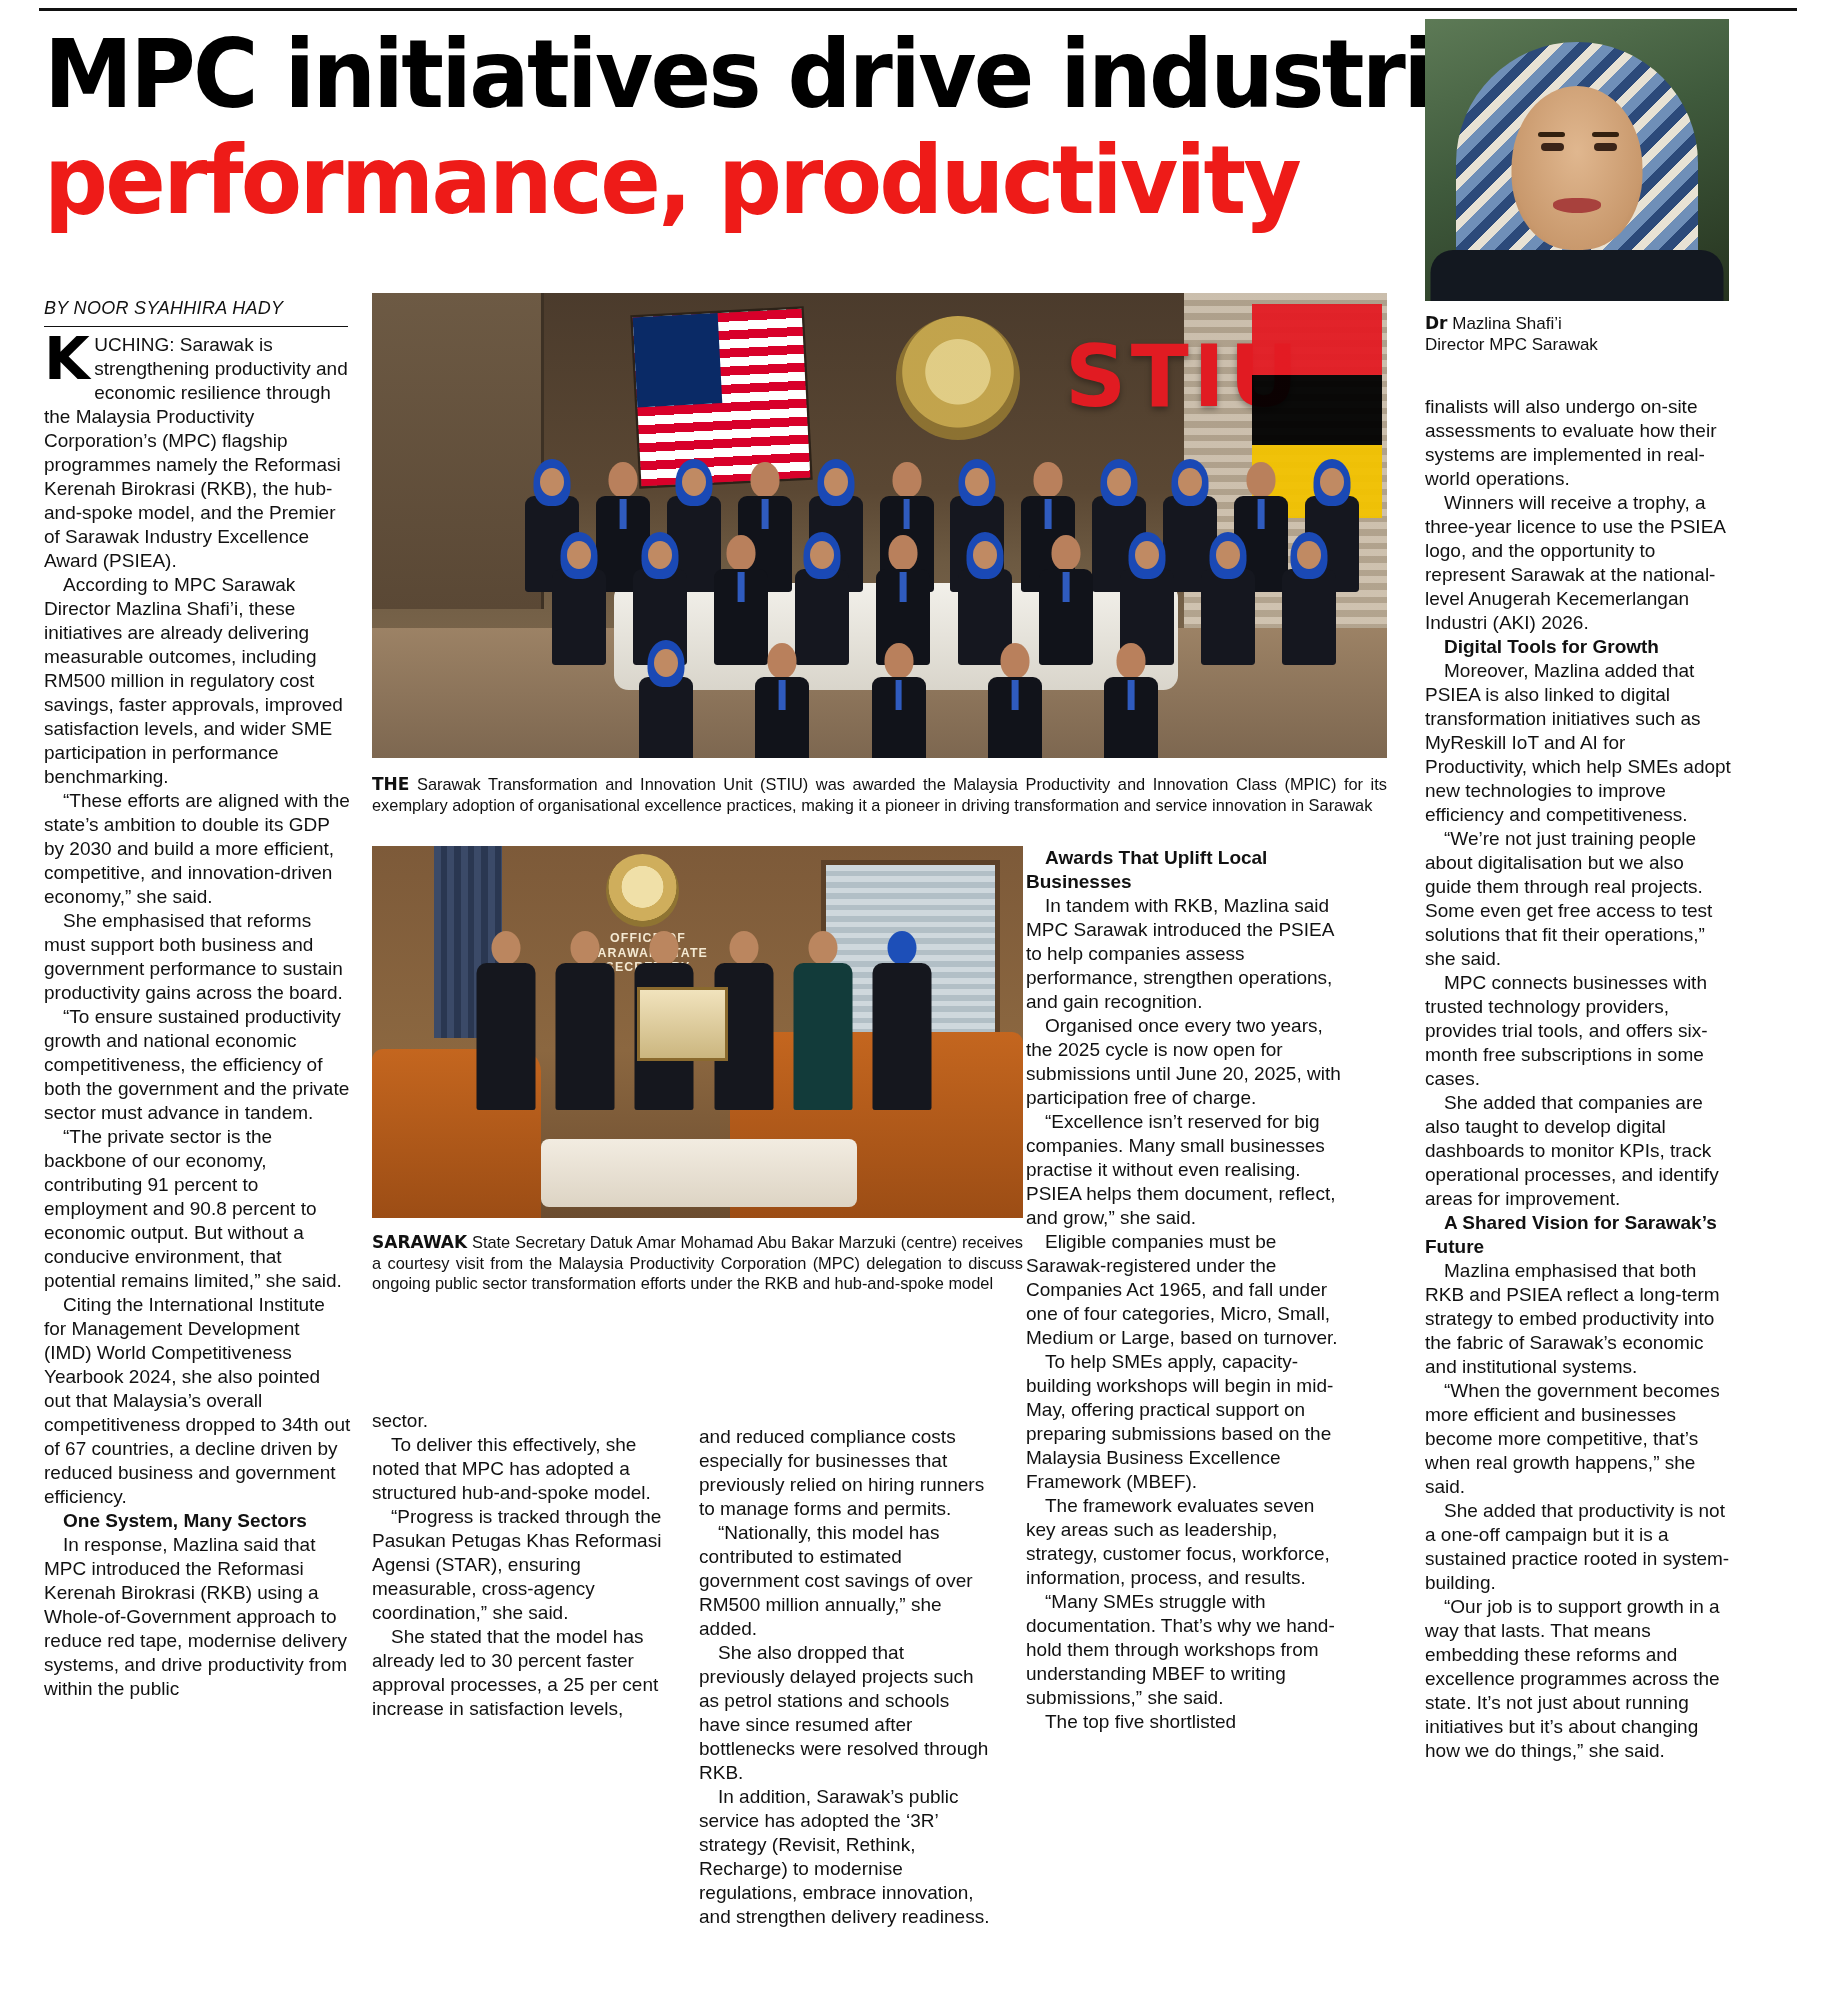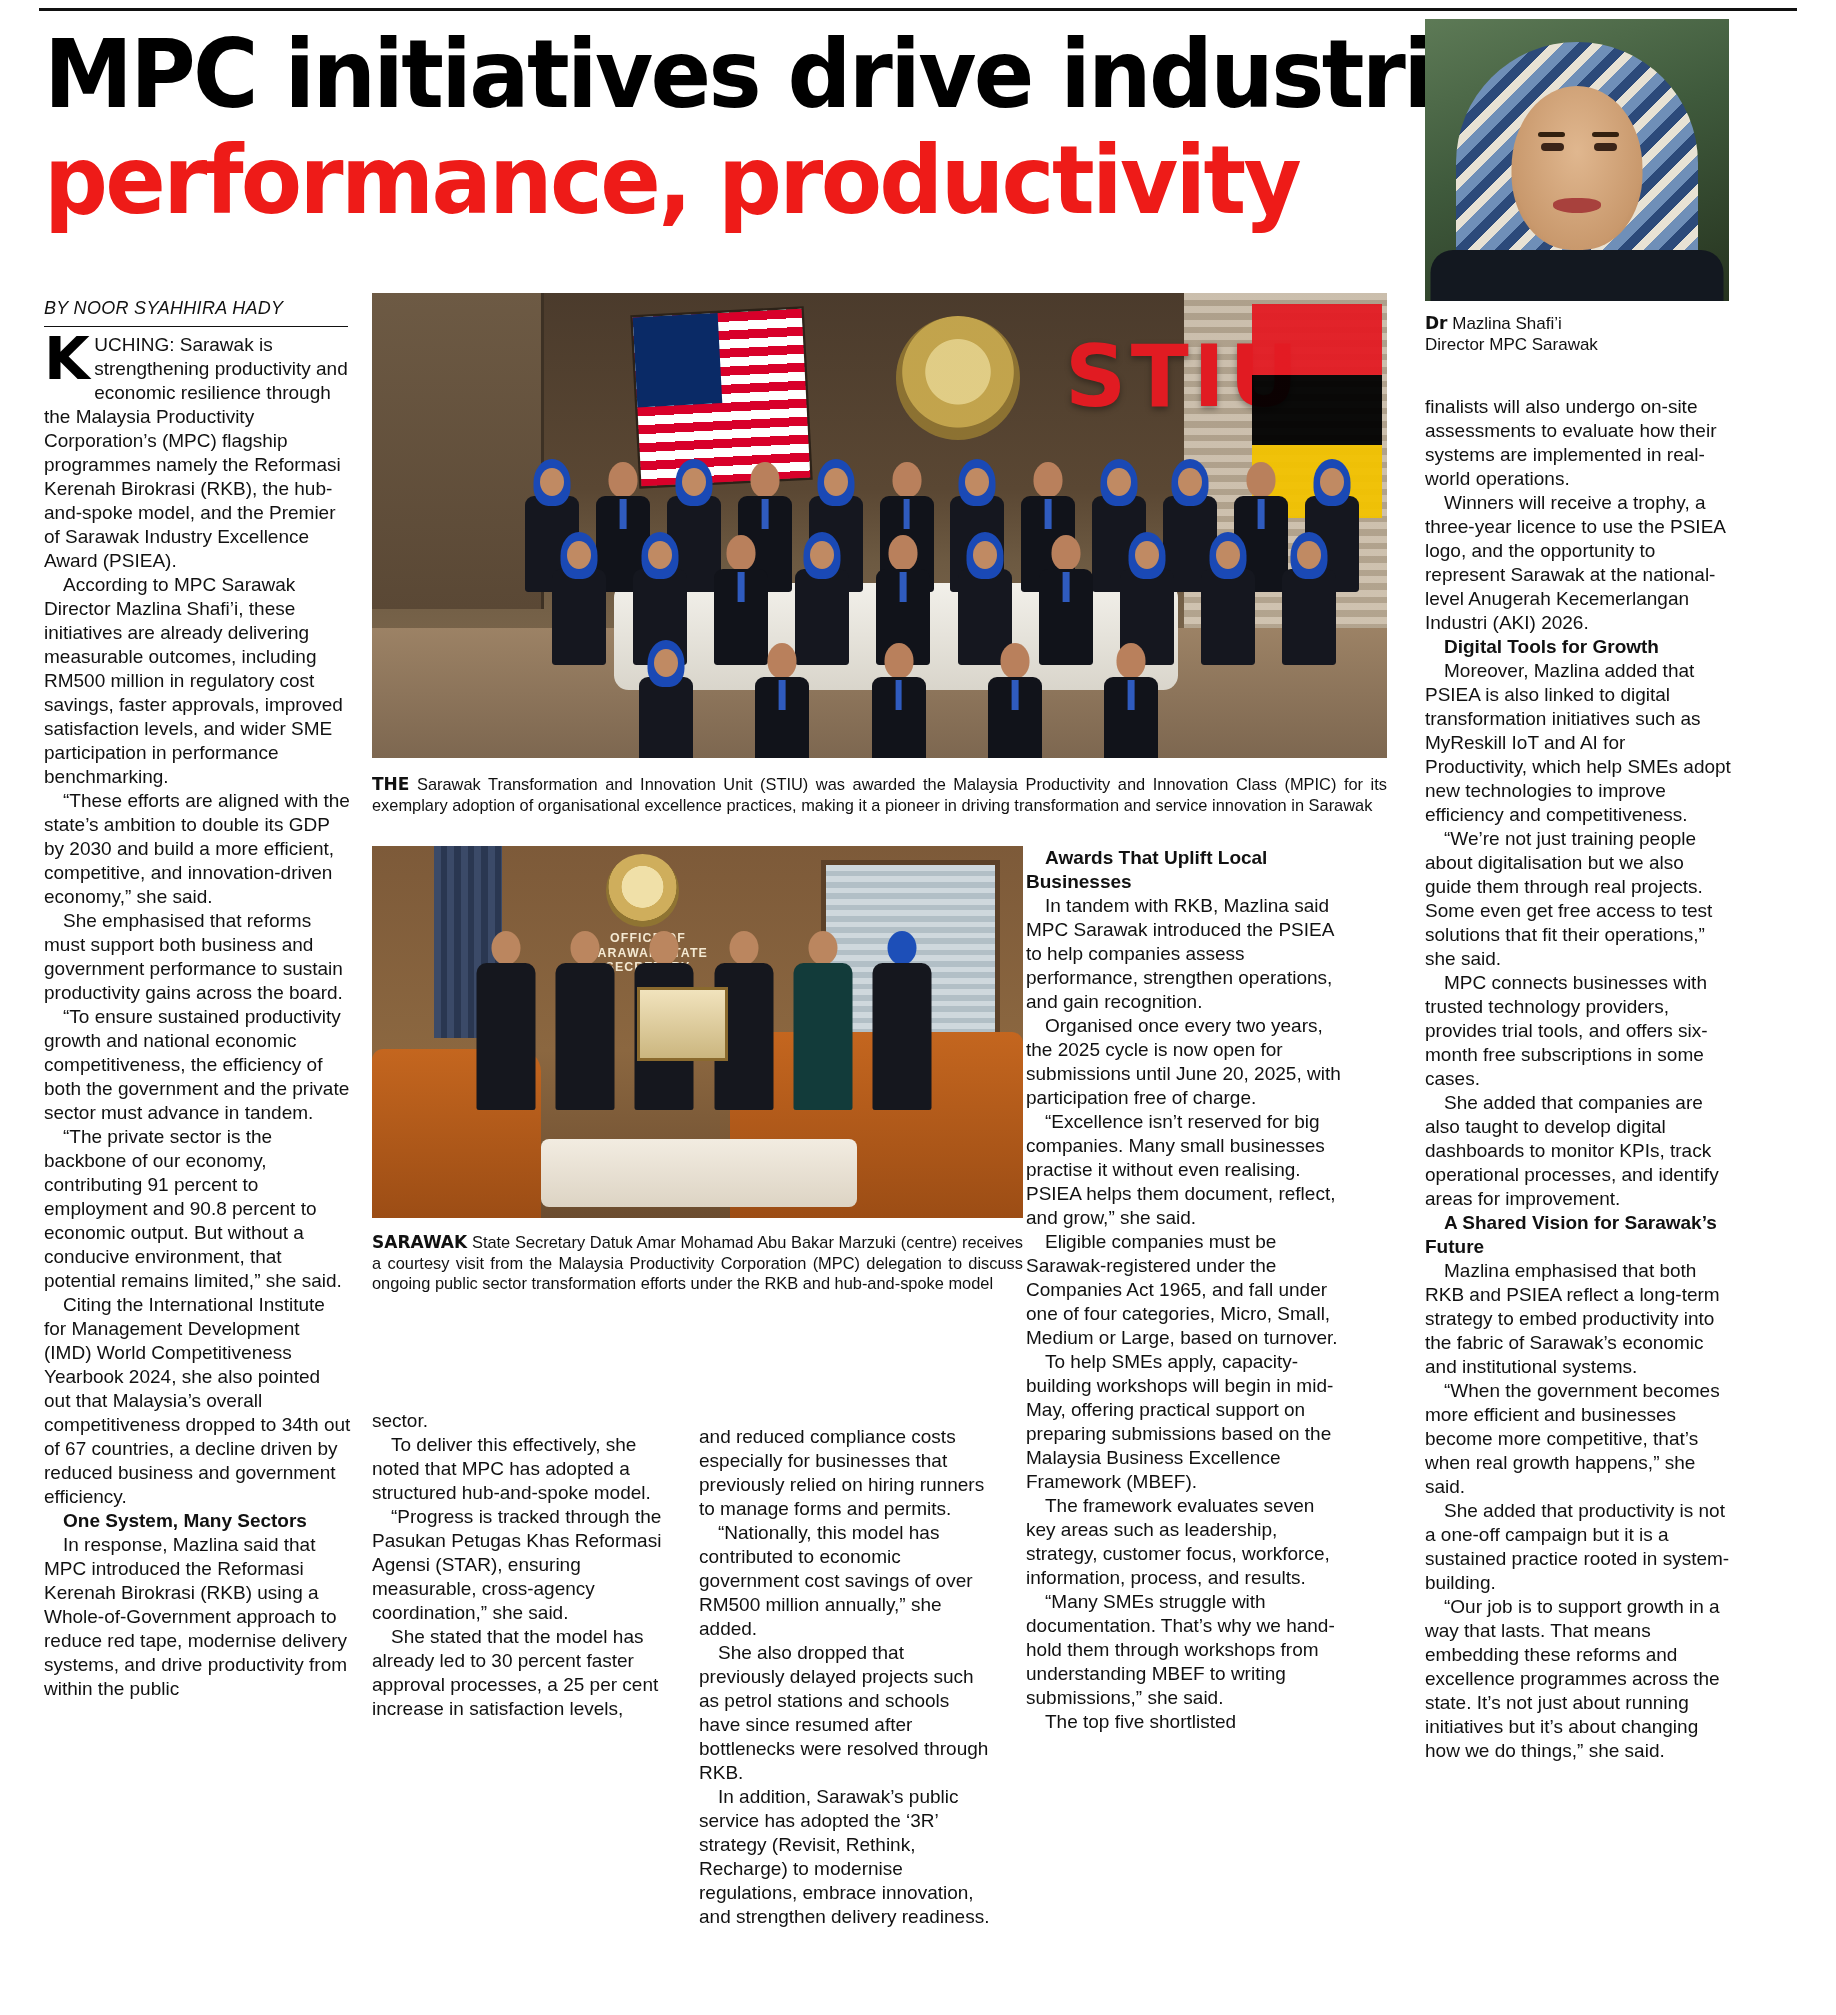--- a/index.html
+++ b/index.html
@@ -706,19 +706,19 @@
 
   <div class="col2">
     <p class="noind">sector.</p>
     <p>To deliver this effectively, she noted that MPC has adopted a structured hub-and-spoke model.</p>
     <p>“Progress is tracked through the Pasukan Petugas Khas Reformasi Agensi (STAR), ensuring measurable, cross-agency coordination,” she said.</p>
     <p>She stated that the model has already led to 30 percent faster approval processes, a 25 per cent increase in satisfaction levels,</p>
   </div>
 
   <div class="col3">
     <p class="noind">and reduced compliance costs especially for businesses that previously relied on hiring runners to manage forms and permits.</p>
-    <p>“Nationally, this model has contributed to economic government cost savings of over RM500 million annually,” she added.</p>
+    <p>“Nationally, this model has contributed to estimated government cost savings of over RM500 million annually,” she added.</p>
     <p>She also dropped that previously delayed projects such as petrol stations and schools have since resumed after bottlenecks were resolved through RKB.</p>
     <p>In addition, Sarawak’s public service has adopted the ‘3R’ strategy (Revisit, Rethink, Recharge) to modernise regulations, embrace innovation, and strengthen delivery readiness.</p>
   </div>
 
 </div>
 
 
 </body></html>

